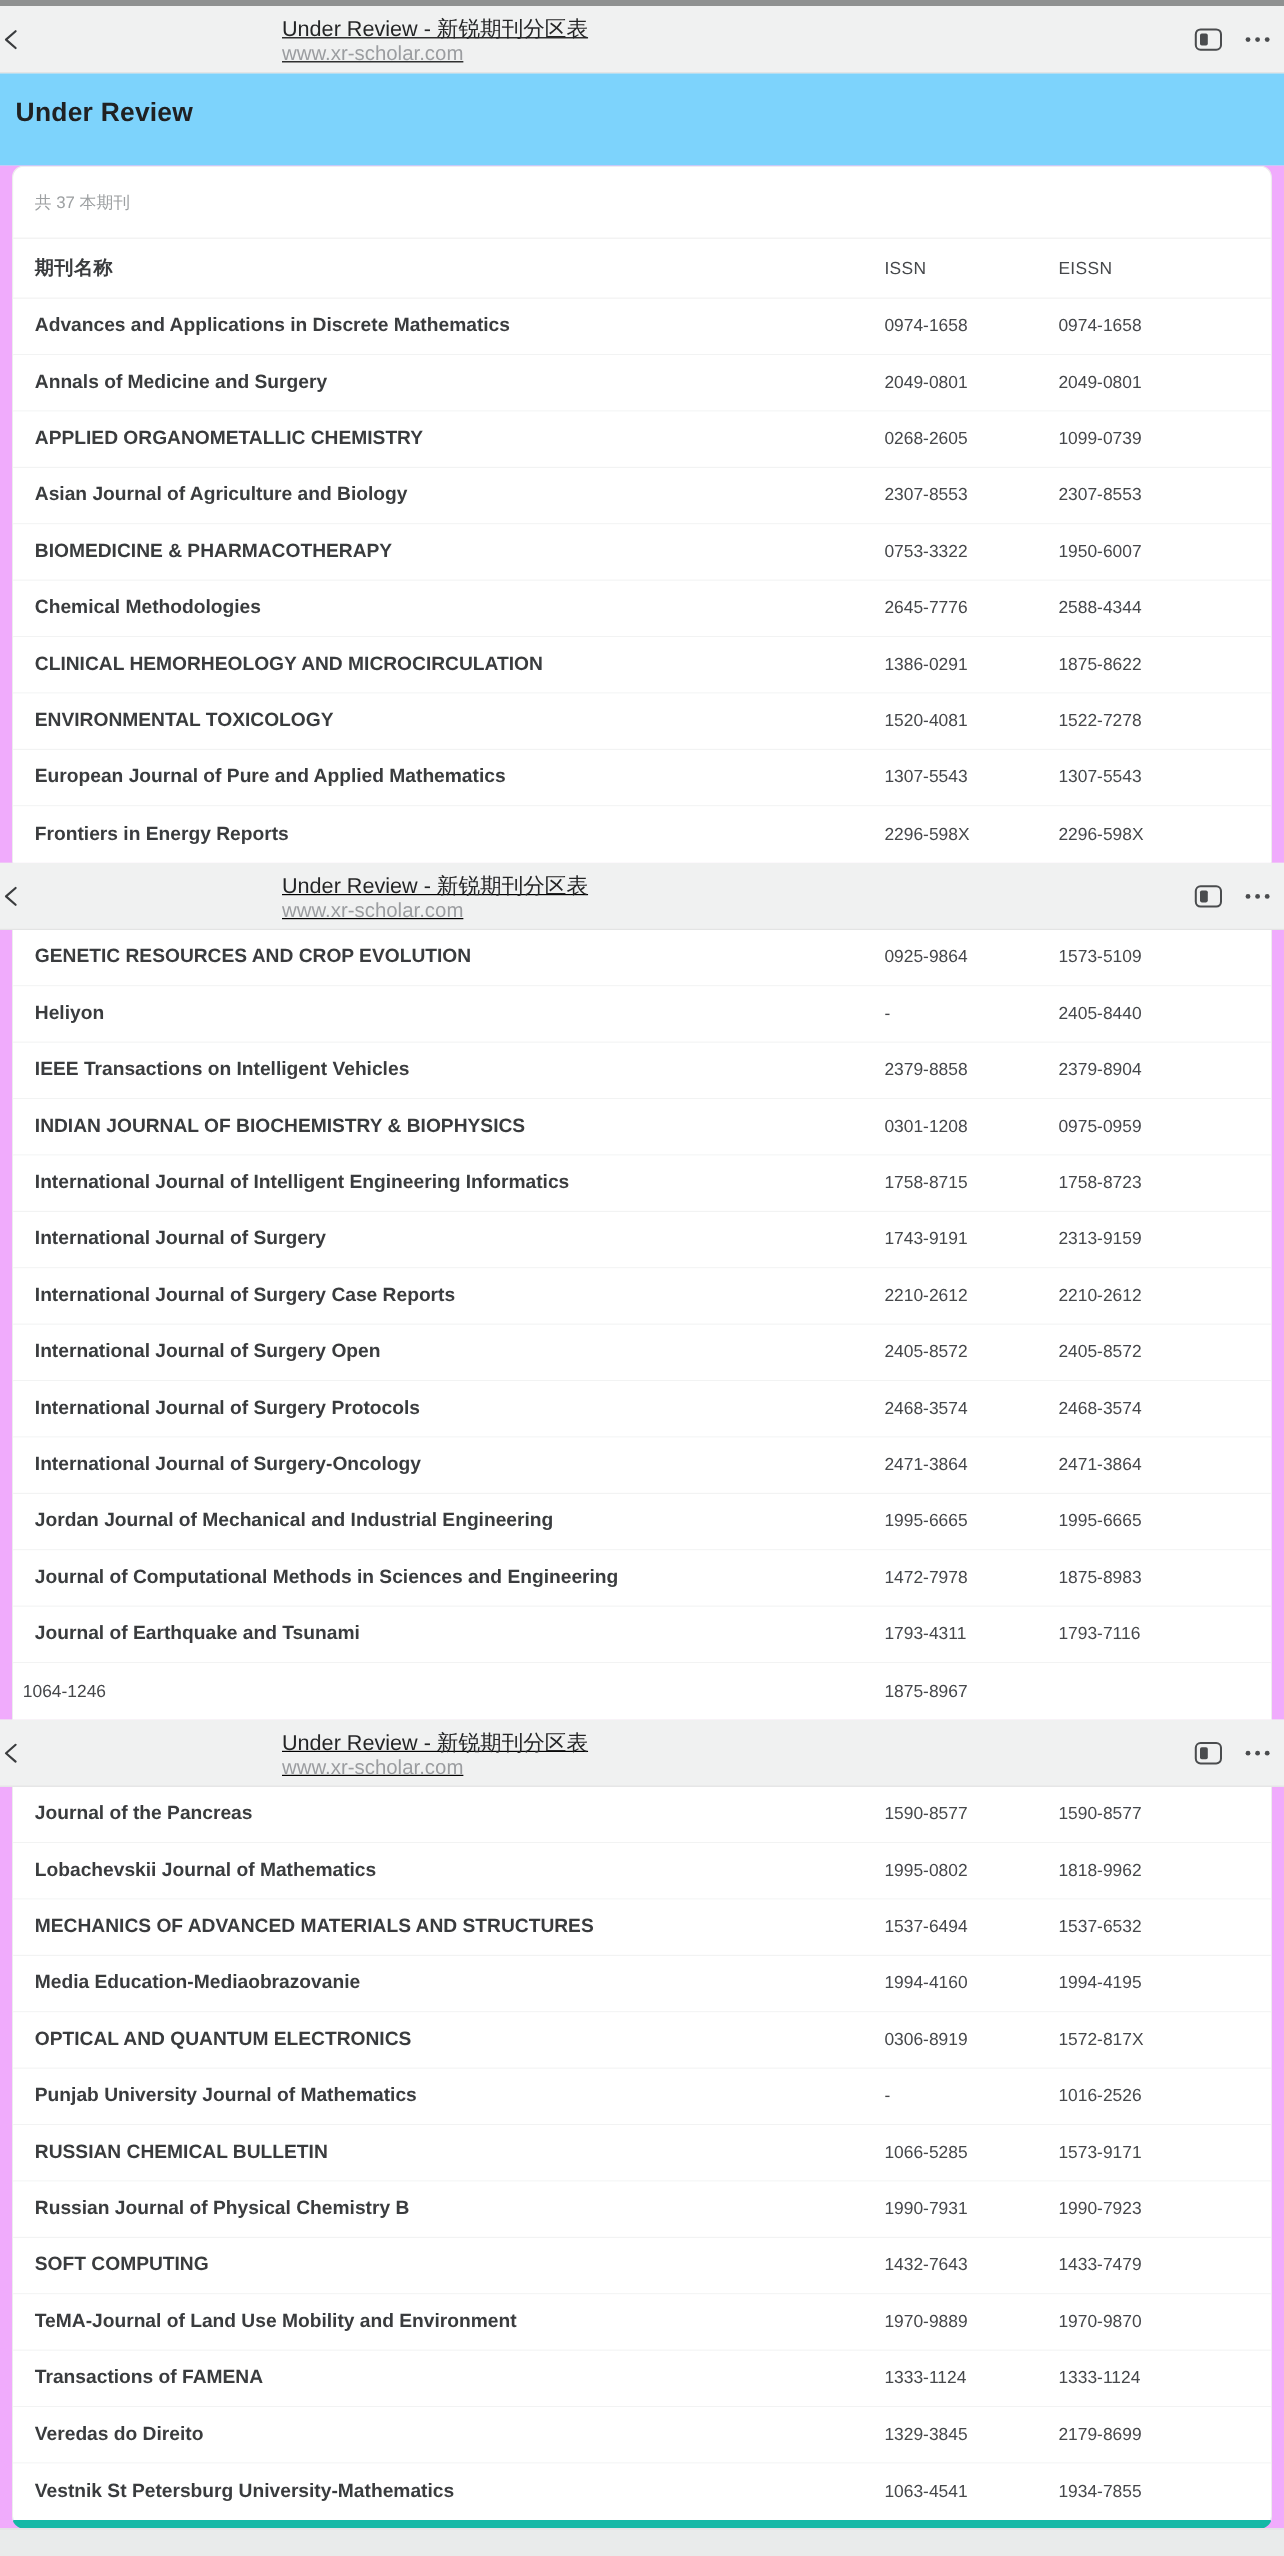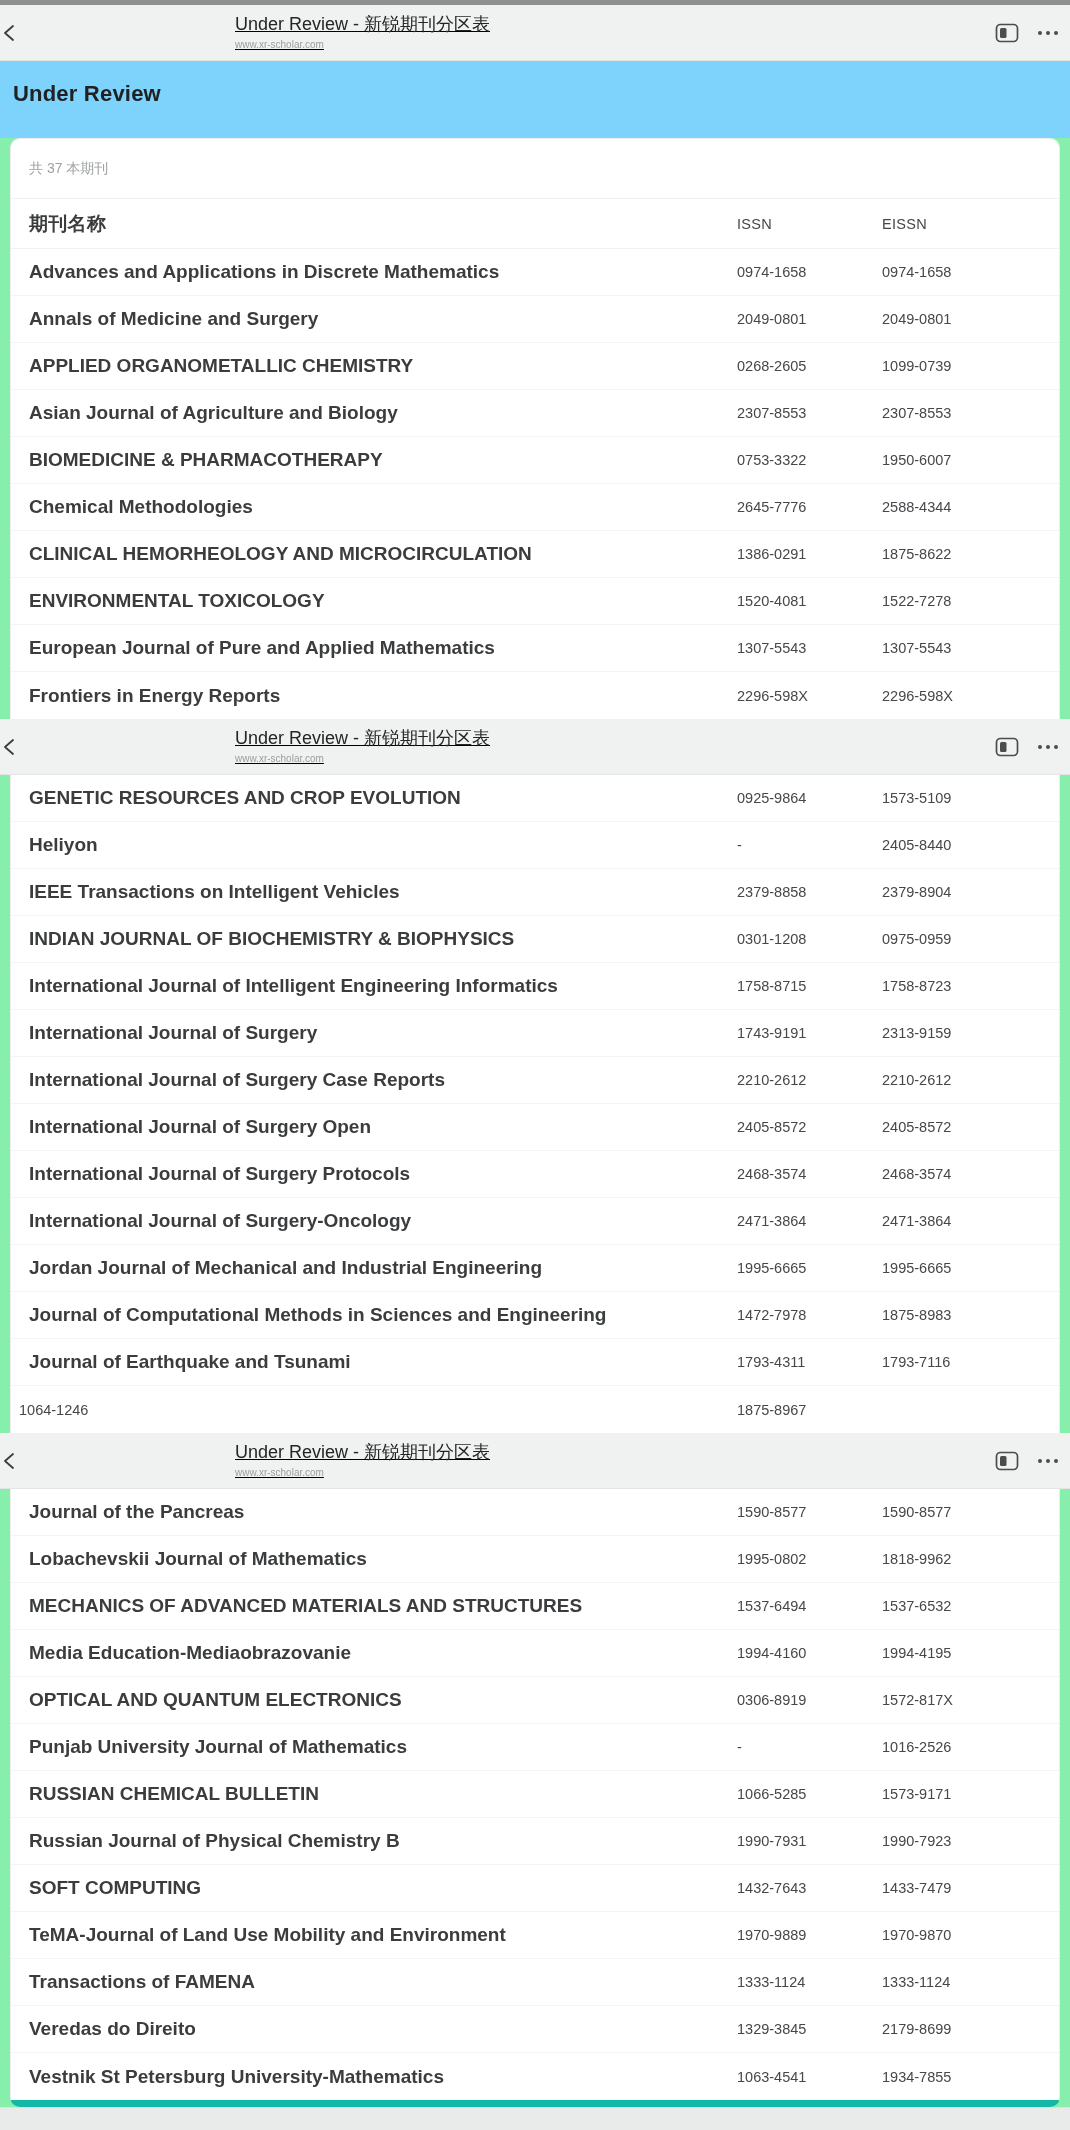--- a/index.html
+++ b/index.html
@@ -24,37 +24,37 @@
   .back-btn {
     position:absolute; left:0px; top:16px;
     width:24px; height:24px; display:flex; align-items:center;
     cursor:pointer;
   }
   .header-center {
     position:absolute; left:50%; top:6px; transform:translateX(-50%);
     text-align:left; width:600px;text-decoration:underline;
   }
   .header-title { font-size:18px; color:#242526; font-weight:500; line-height:26px; white-space:nowrap; }
-  .header-url { font-size:10px; color:#9b9da0; line-height:15px; }
+  .header-url { font-size:17px; color:#9b9da0; line-height:15px; }
   .header-right {
     position:absolute; right:12px; top:0; height:56px;
     display:flex; align-items:center; gap:18px;
   }
   .win-btn { width:26px; height:22px; display:flex; align-items:center; justify-content:center; cursor:pointer; }
   .more-btn { display:flex; gap:4px; align-items:center; cursor:pointer; padding:4px 0; }
   .more-btn i { width:4px; height:4px; border-radius:50%; background:#4a4c4e; display:block; }
   
   .page-head {
     background:#7dd3fc;
     padding:20px 13px 0 13px;
     height:77px;
   }
   .page-title { font-size:22px; font-weight:bold; color:#202122; letter-spacing:.2px; }
   
-  .gutter { background:#86efac; padding:0 10px; }
+  .gutter { background:#f0abfc; padding:0 10px; }
   .card { background:#ffffff; border-left:1px solid #ededed; border-right:1px solid #ededed; }
   .card.first { border-top:1px solid #ededed; border-radius:10px 10px 0 0; }
   .card.last { border-bottom:7px solid #14b8a6; border-radius:0 0 10px 10px; }
   .count-row {
     height:60px; display:flex; align-items:center;
     padding-left:18px; font-size:14px; color:#9da0a2;
     border-bottom:1px solid #f0f1f1;
   }
   .thead {
     display:grid; grid-template-columns:1fr 145px 185px;
@@ -65,21 +65,21 @@
   .thead .cell.name { padding-left:18px; }
   .row {
     display:grid; grid-template-columns:1fr 145px 185px;
     height:47px; align-items:center;
     border-bottom:1px solid #f2f3f3;
     background:#fff;
   }
   .row:last-child { border-bottom:none; }
   .cell { overflow:hidden; white-space:nowrap; text-overflow:ellipsis; }
   .cell.name {
-    padding-left:18px; font-size:19px; font-weight:600; color:#3a3c3e;
+    padding-left:18px; font-size:16px; font-weight:600; color:#3a3c3e;
   }
   .cell.num { padding-left:8px; font-size:14.5px; color:#45474a; }
   .footer-gap { height:31px; background:#e9ebeb; border-top:1px solid #dfe1e1; }
   svg { display:block; }
 </style>
 </head>
 <body>
 
 <div class="top-strip"></div>
 

